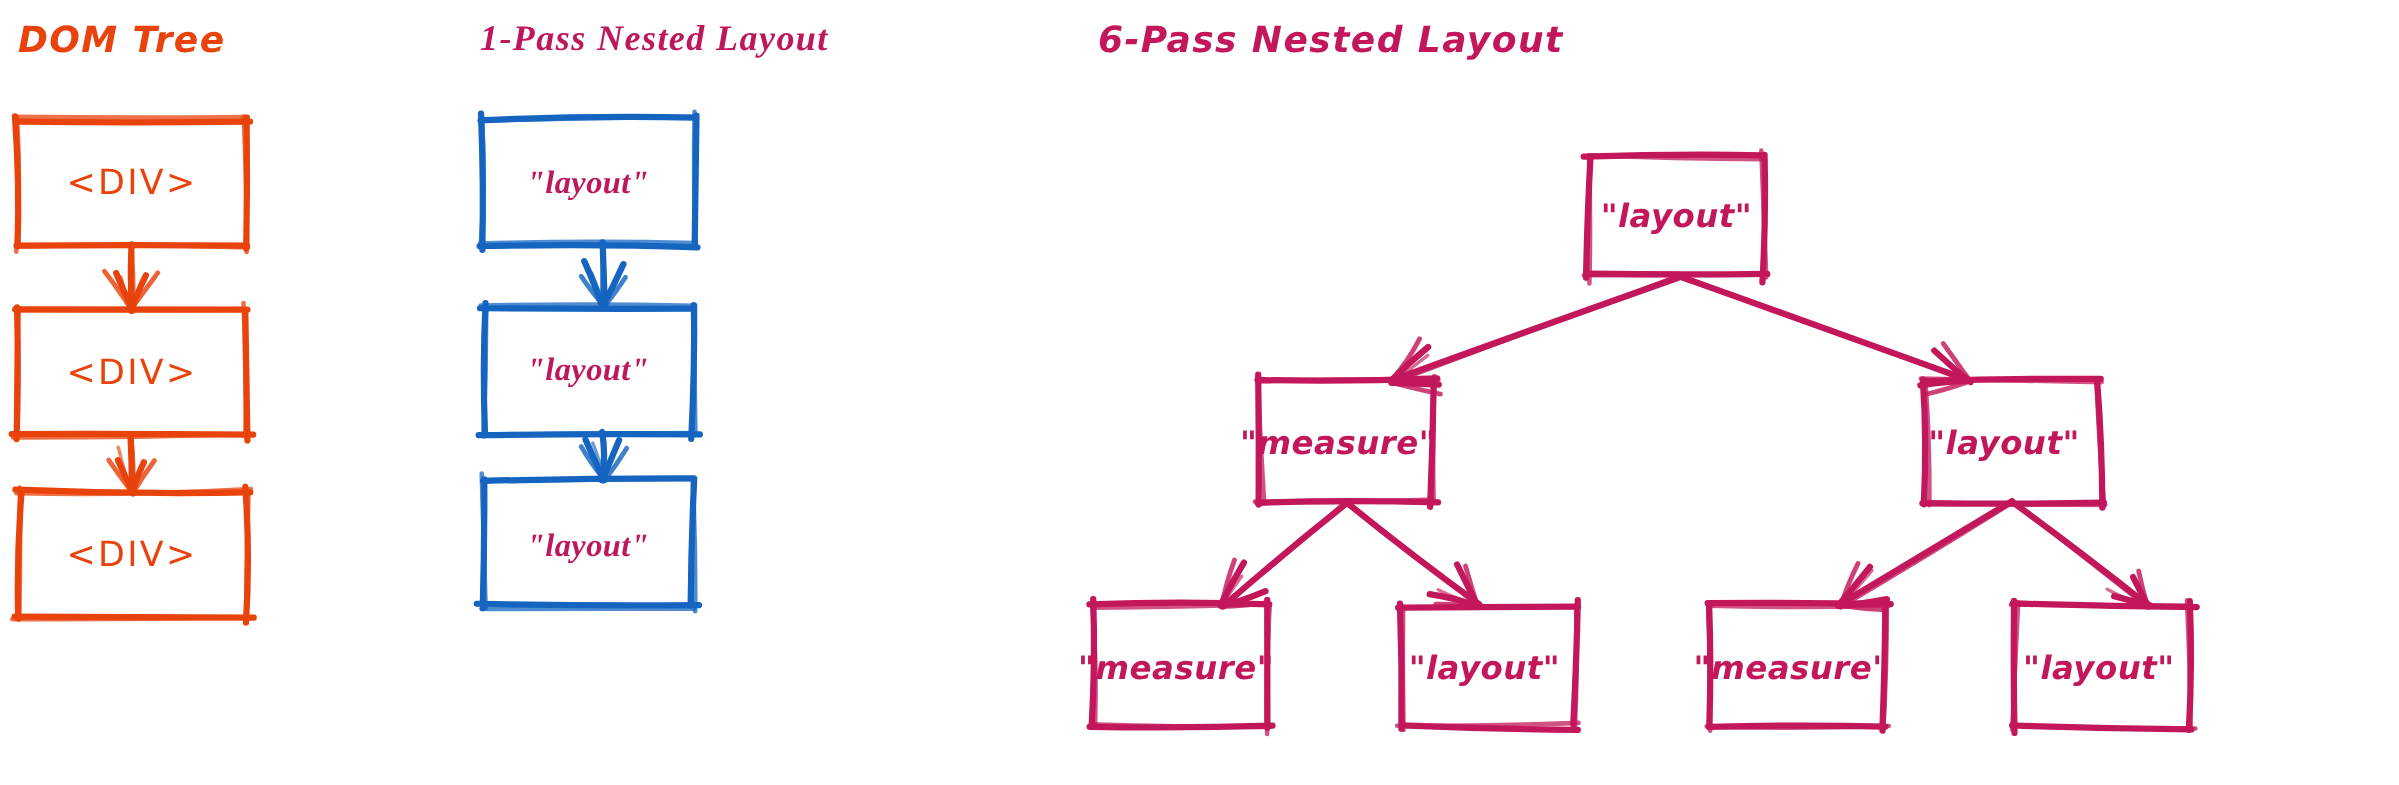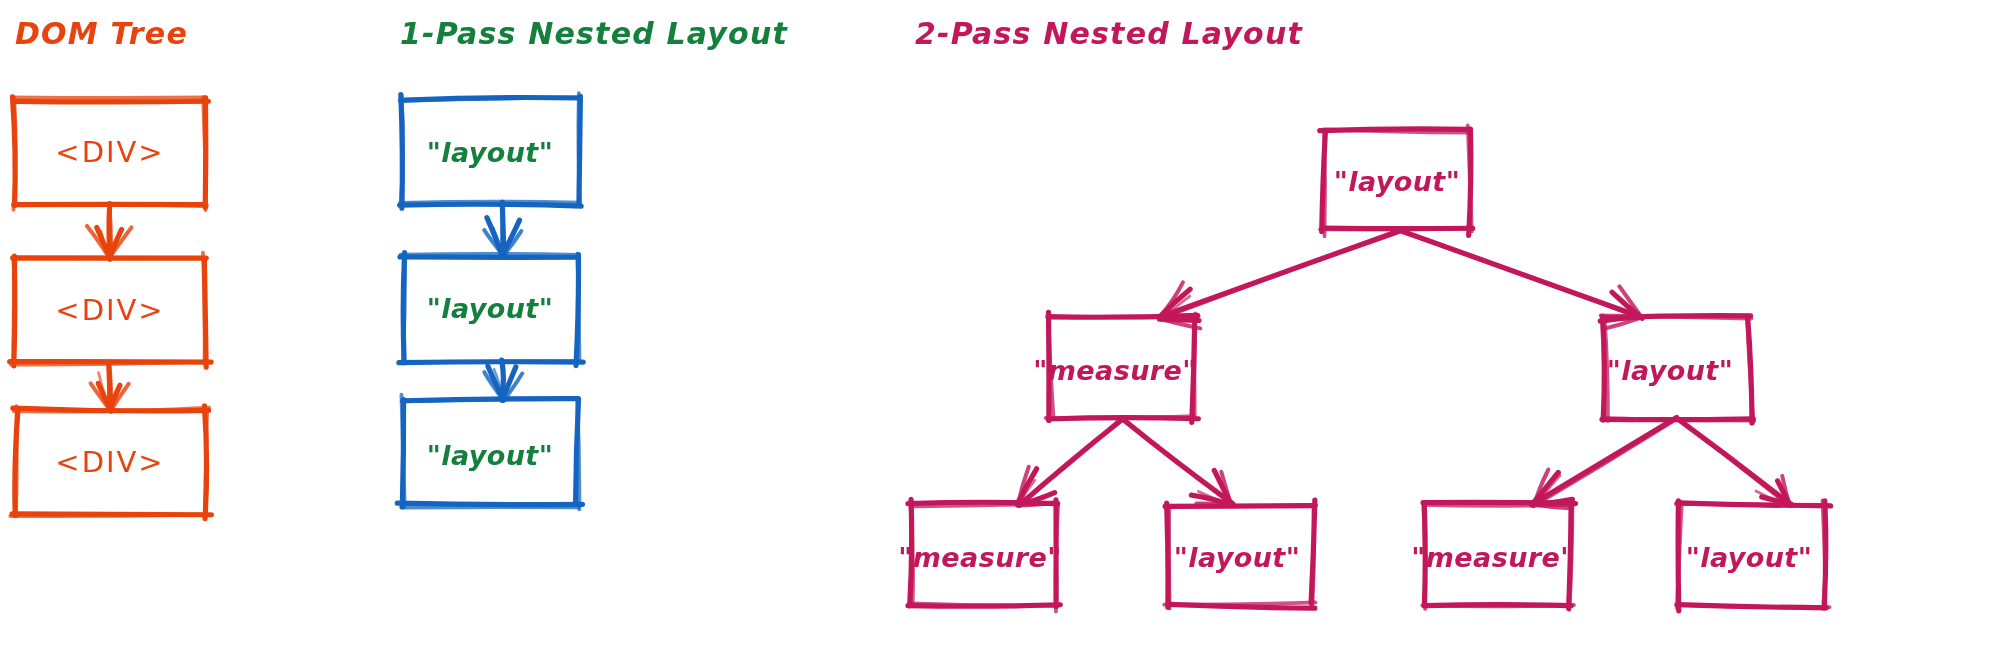--- a/index.html
+++ b/index.html
@@ -46,21 +46,21 @@
     letter-spacing: 0.4px;
   }
   .node-label.tag {
     font-family: "DejaVu Sans", sans-serif;
     font-weight: 400;
     font-style: normal;
     font-size: 29px;
     letter-spacing: 2px;
   }
   .c-dom   { color: #E8430C; }
-  .c-one   { color: #15803d; }
+  .c-one   { color: #be185d; font-family: Liberation Serif, serif; }
   .c-two   { color: #C2185B; }
 </style>
 </head>
 <body>
 
 <div id="stage">
 
   <svg id="canvas" viewBox="0 0 1999 654" preserveAspectRatio="none" xmlns="http://www.w3.org/2000/svg">
       <g>
         <path d="M 16.014047878987178 101.29904250143983 Q 111.70245632021803 102.60200150719005 208.3706150317428 101.27362362382637" fill="none" stroke="#E8430C" stroke-width="5.2" stroke-linecap="round" opacity="1"></path>
@@ -279,21 +279,21 @@
         <path d="M 1790.988758660382 504.0326177598129 Q 1776.172353421015 500.87956301156765 1761.7546823835482 496.9211983658077" fill="none" stroke="#C2185B" stroke-width="5.2" stroke-linecap="round" opacity="1"></path>
         <path d="M 1789.578056621914 503.95530462272245 Q 1784.6075823165495 494.85941478779307 1777.595164759861 480.9320088938825" fill="none" stroke="#C2185B" stroke-width="5.2" stroke-linecap="round" opacity="1"></path>
         <path d="M 1790.7758370408676 504.6177647594445 Q 1773.5718593034853 506.01463291736235 1756.9372685057006 504.80807908550617" fill="none" stroke="#C2185B" stroke-width="4" stroke-linecap="round" opacity="0.8200000000000001"></path>
         <path d="M 1789.6757531170156 506.0328358660605 Q 1785.2520951340723 490.7046978904538 1782.2223608342745 475.8773303688165" fill="none" stroke="#C2185B" stroke-width="4" stroke-linecap="round" opacity="0.8200000000000001"></path>
         <path d="M 1790.7541974076787 505.90884943106624 Q 1773.085271531494 500.1267729436679 1755.958531819747 490.97131178758525" fill="none" stroke="#C2185B" stroke-width="2.8000000000000003" stroke-linecap="round" opacity="0.64"></path>
       </g>
     </svg>
 
   <div class="heading c-dom" style="left:15px; top:16px;">DOM Tree</div>
   <div class="heading c-one" style="left:400px; top:16px;">1-Pass Nested Layout</div>
-  <div class="heading c-two" style="left:915px; top:16px;">2-Pass Nested Layout</div>
+  <div class="heading c-two" style="left:915px; top:16px;">6-Pass Nested Layout</div>
 
   <div class="node-label tag c-dom" style="left:110px; top:152px;">&lt;DIV&gt;</div>
   <div class="node-label tag c-dom" style="left:110px; top:310px;">&lt;DIV&gt;</div>
   <div class="node-label tag c-dom" style="left:110px; top:462px;">&lt;DIV&gt;</div>
 
   <div class="node-label c-one" style="left:490px; top:152px;">"layout"</div>
   <div class="node-label c-one" style="left:490px; top:308px;">"layout"</div>
   <div class="node-label c-one" style="left:490px; top:455px;">"layout"</div>
 
   <div class="node-label c-two" style="left:1397px; top:181px;">"layout"</div>

